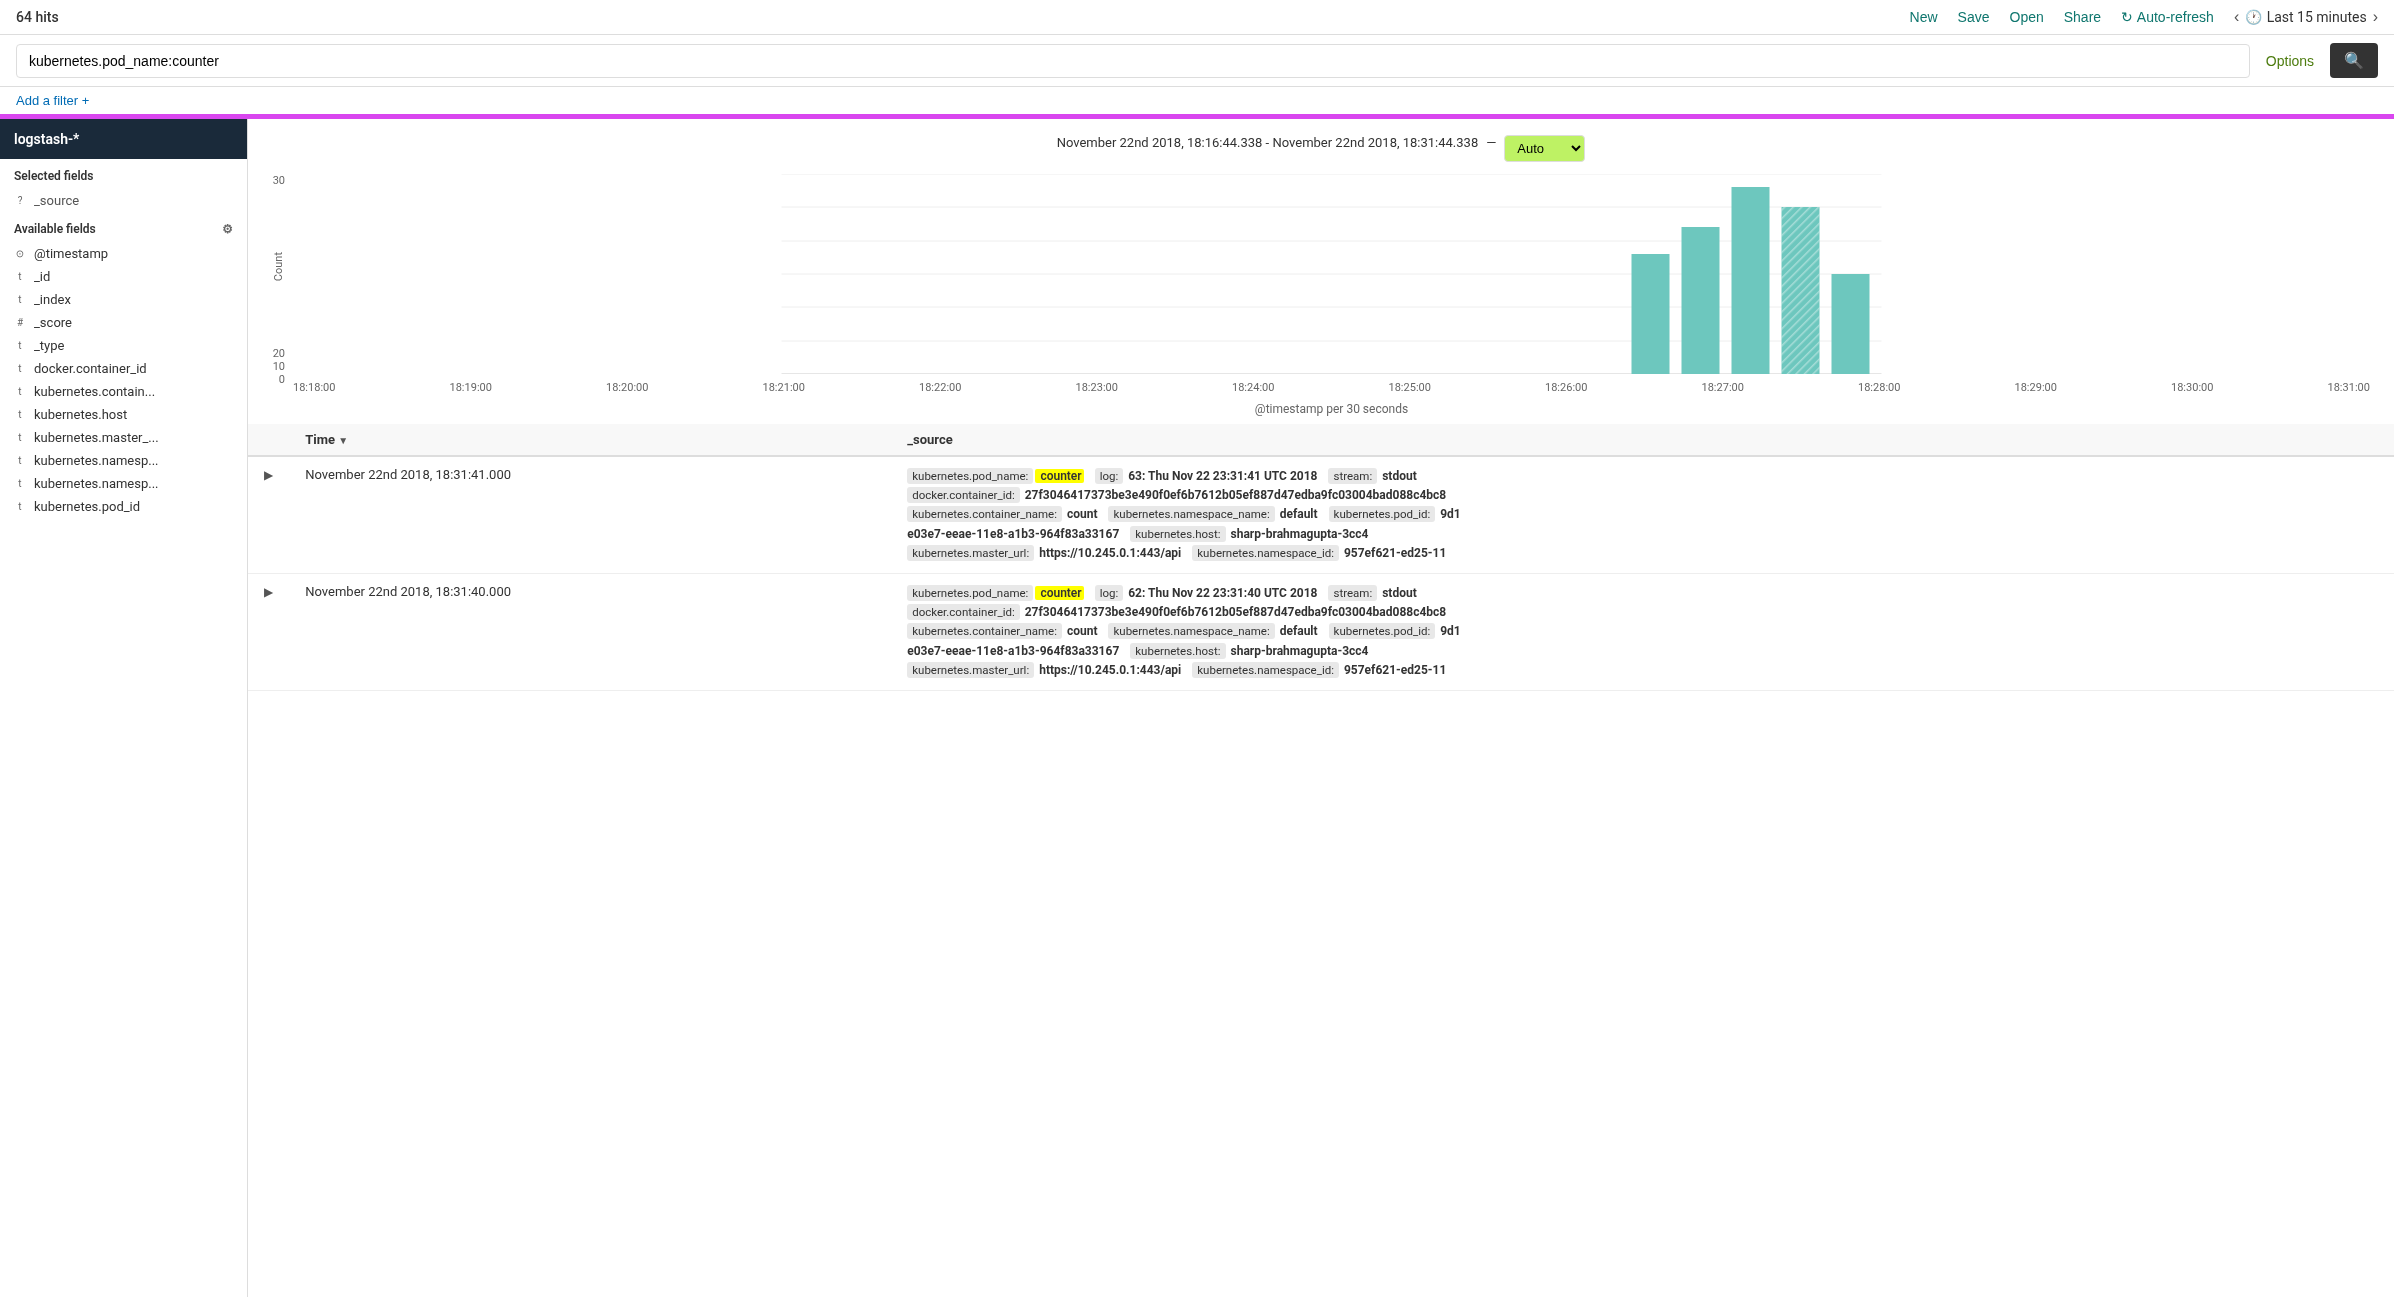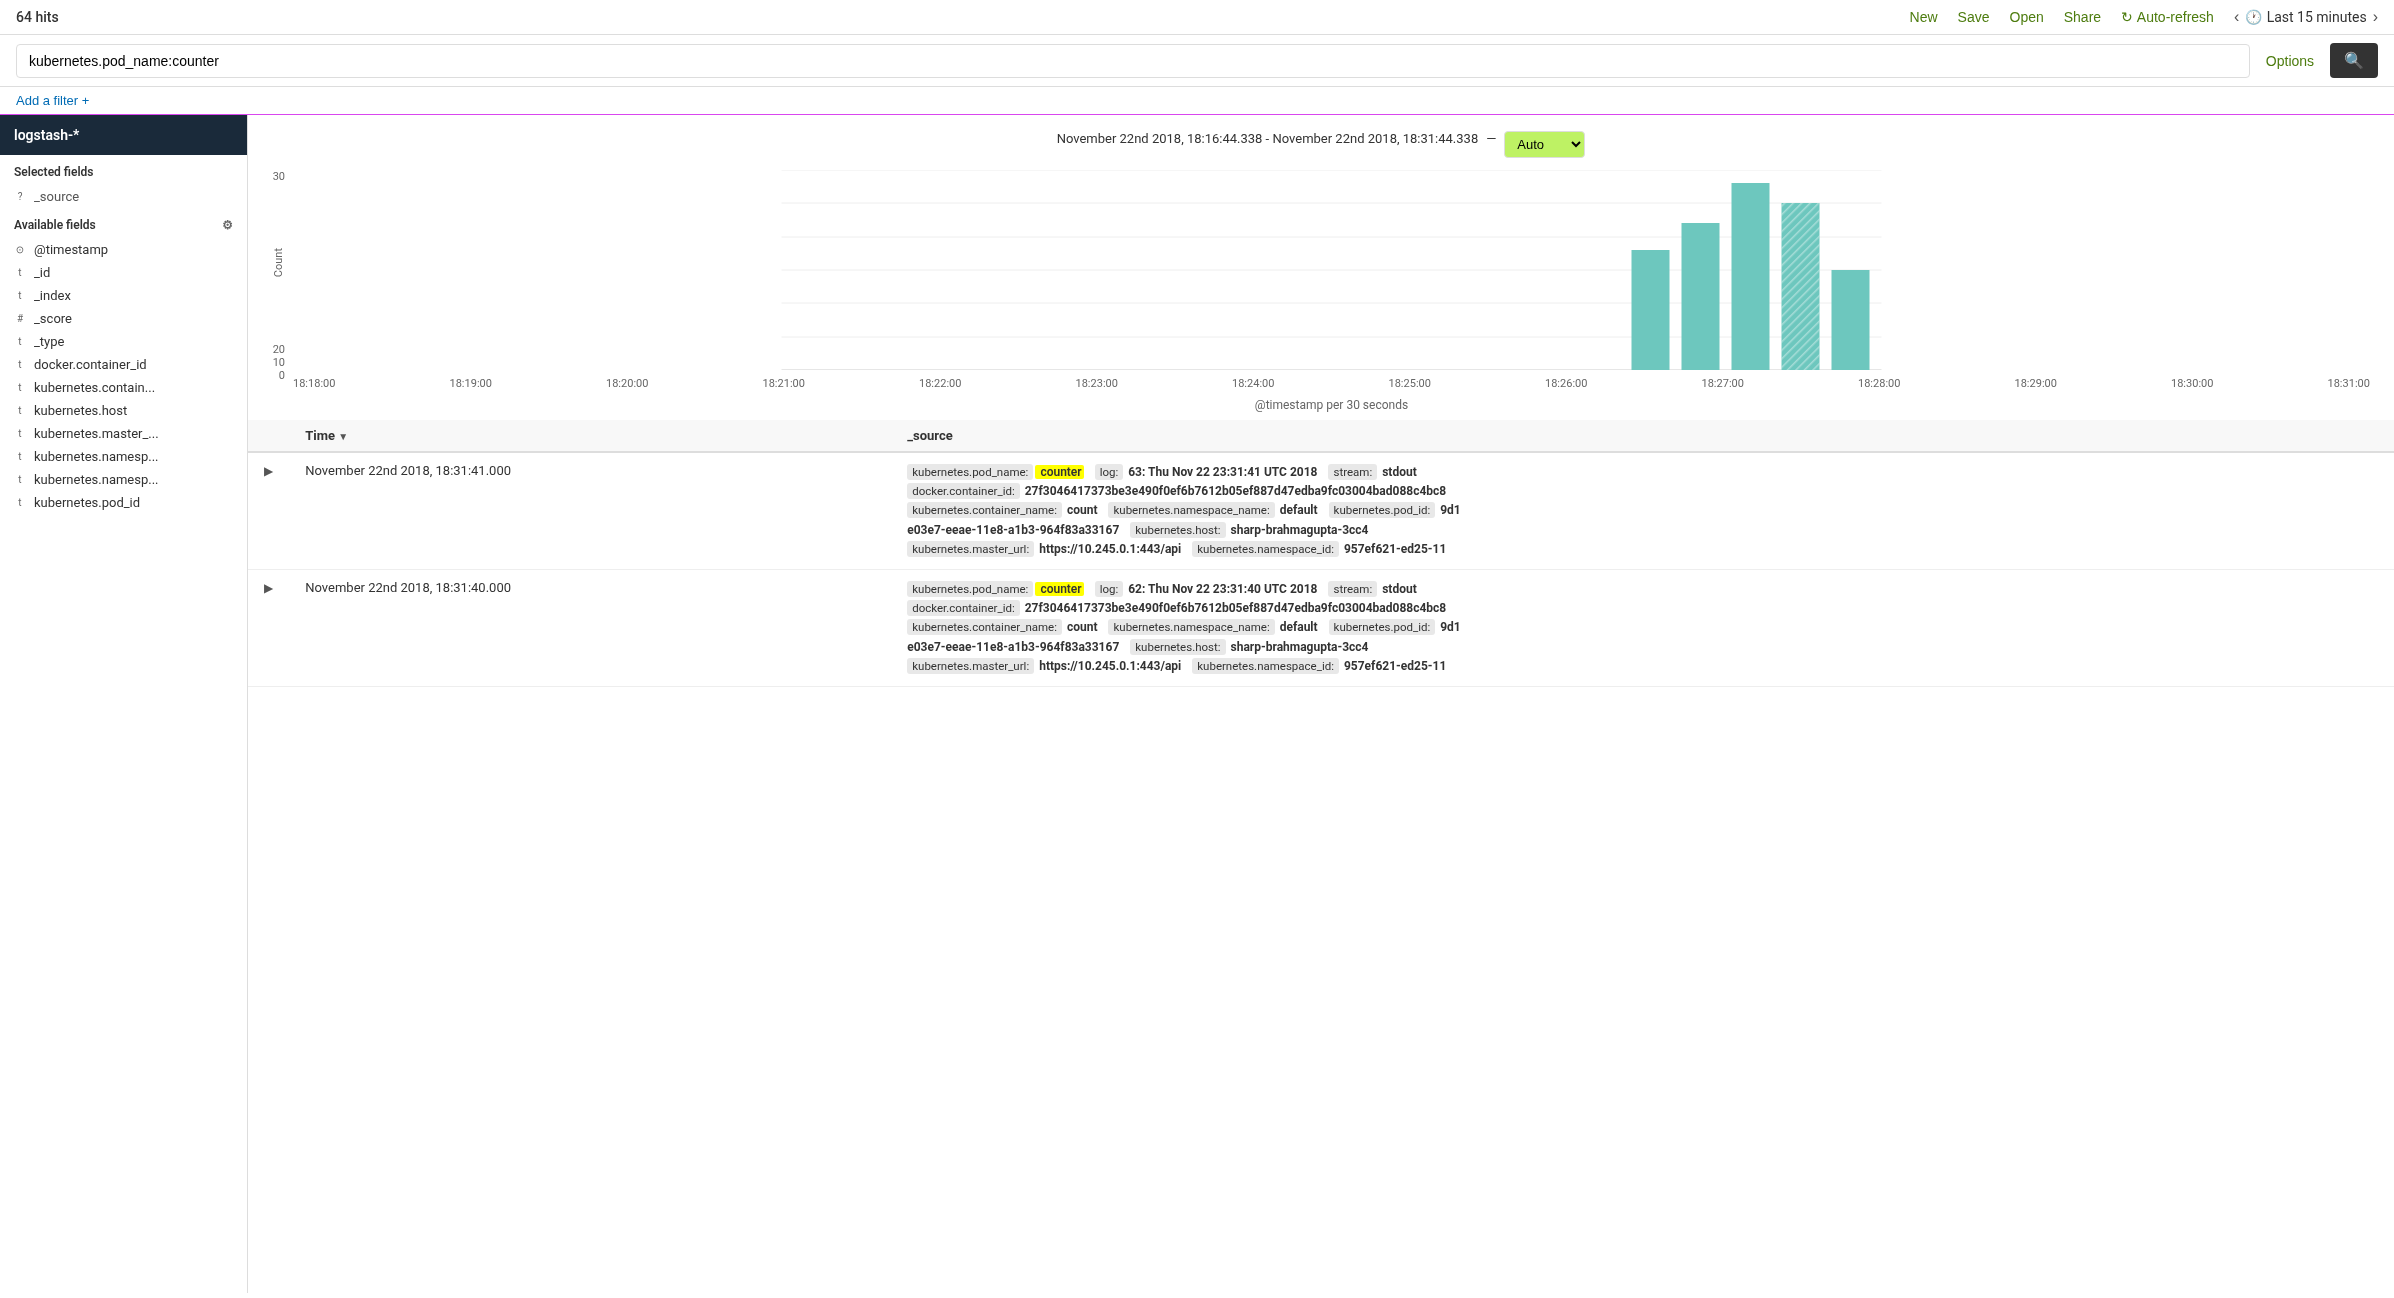--- a/index.html
+++ b/index.html
@@ -2,34 +2,34 @@
 <html><head>
   <meta charset="utf-8">
   <style>
     * { box-sizing: border-box; margin: 0; padding: 0; }
     body { font-family: -apple-system, BlinkMacSystemFont, 'Segoe UI', Roboto, sans-serif; font-size: 13px; background: #fff; color: #333; height: 100vh; overflow: hidden; }
 
     
     .topbar { display: flex; align-items: center; padding: 8px 16px; border-bottom: 1px solid #ddd; background: #fff; gap: 20px; }
     .hits-count { font-size: 14px; font-weight: 500; min-width: 60px; }
     .topbar-actions { display: flex; gap: 20px; margin-left: auto; align-items: center; }
-    .topbar-btn { background: none; border: none; cursor: pointer; font-size: 14px; color: #4d7c0f; padding: 0; }
+    .topbar-btn { background: none; border: none; cursor: pointer; font-size: 14px; color: #0f766e; padding: 0; }
     .auto-refresh-btn { display: flex; align-items: center; gap: 4px; }
     .time-nav { display: flex; align-items: center; gap: 6px; }
     .nav-arrow { background: none; border: none; cursor: pointer; font-size: 16px; color: #555; }
     .time-display { display: flex; align-items: center; gap: 4px; font-size: 14px; }
 
     
     .searchbar { display: flex; align-items: center; padding: 8px 16px; border-bottom: 1px solid #ddd; background: #fff; gap: 8px; }
     .search-input { flex: 1; border: 1px solid #ddd; border-radius: 4px; padding: 8px 12px; font-size: 14px; outline: none; }
     .options-btn { background: none; border: none; cursor: pointer; color: #4d7c0f; font-size: 14px; padding: 0 8px; }
     .search-submit { background: #333; border: none; cursor: pointer; color: #fff; padding: 8px 14px; border-radius: 4px; font-size: 16px; }
 
     
-    .filterbar { padding: 6px 16px; border-bottom: 1px solid #d946ef; }
+    .filterbar { padding: 6px 16px; border-bottom: 5px solid #d946ef; }
     .add-filter-btn { background: none; border: none; cursor: pointer; color: #006BB4; font-size: 13px; }
 
     
     .main-layout { display: flex; height: calc(100vh - 120px); }
 
     
     .sidebar { width: 248px; min-width: 248px; background: #fff; border-right: 1px solid #ddd; overflow-y: auto; }
     .sidebar-index { background: #1a2a3a; color: #fff; padding: 12px 14px; font-size: 14px; font-weight: 600; }
     .sidebar-section-title { padding: 10px 14px 6px; font-size: 12px; font-weight: 600; color: #333; display: flex; align-items: center; justify-content: space-between; }
     .sidebar-section-title .gear-icon { color: #666; cursor: pointer; }

